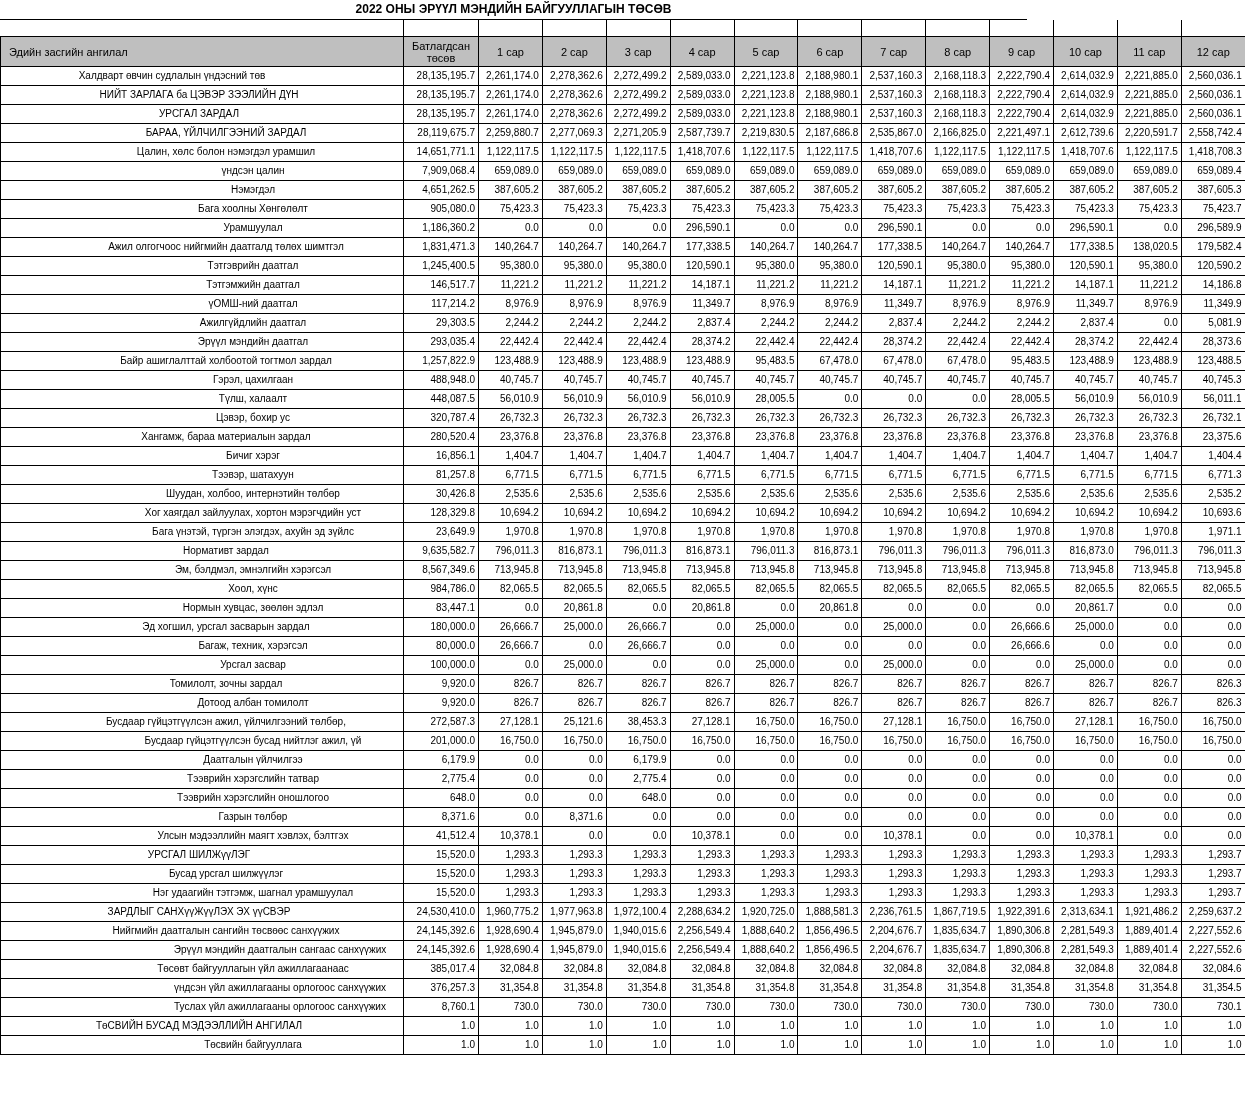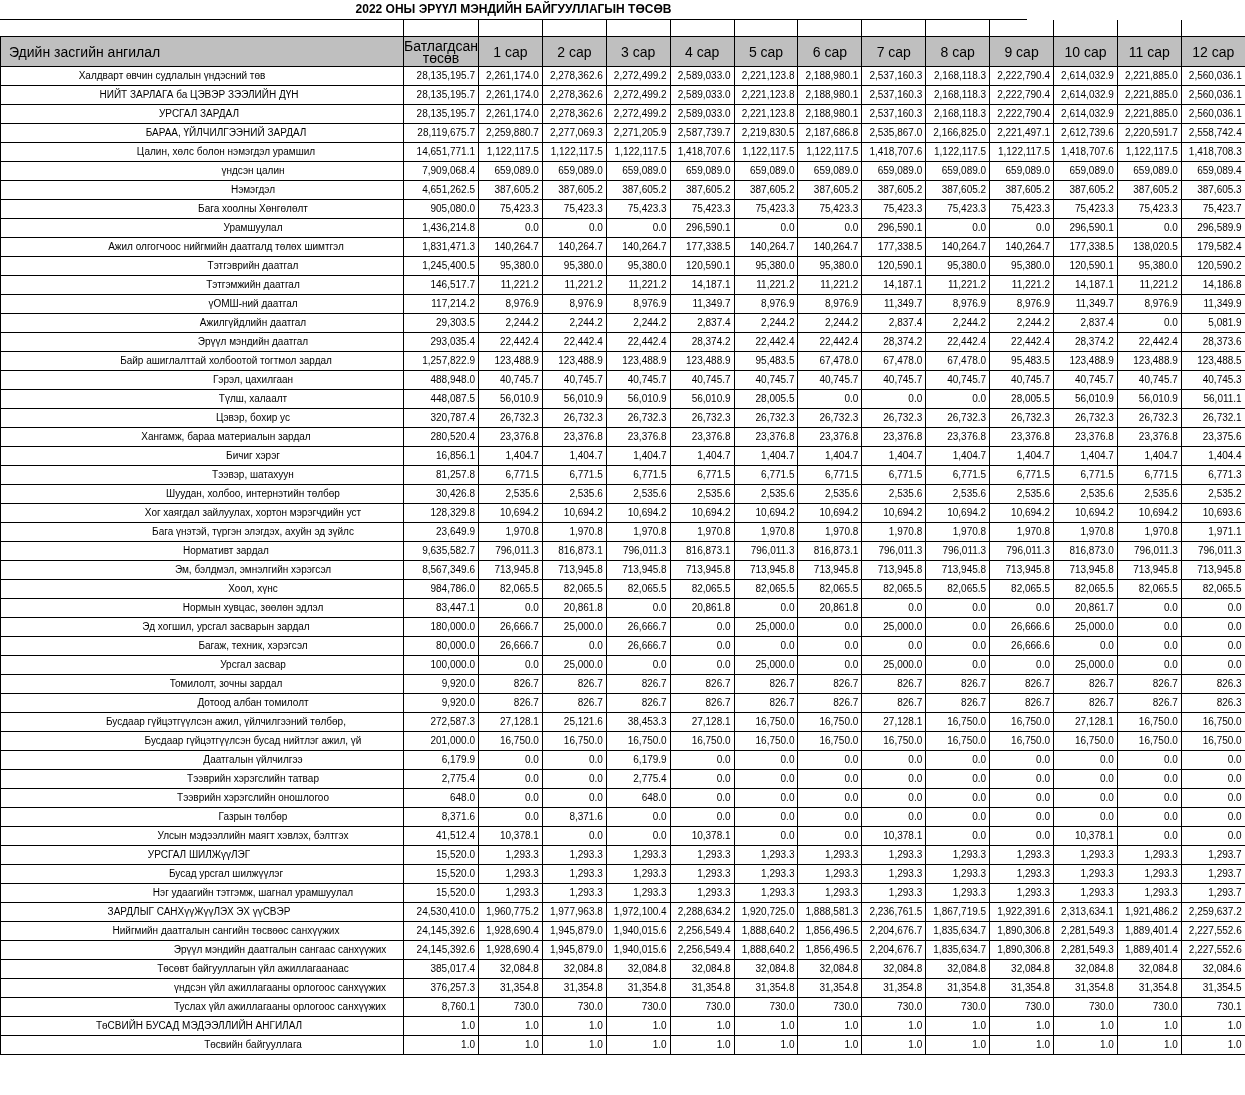--- a/index.html
+++ b/index.html
@@ -24,21 +24,21 @@
   
   tr.spacer td{height:16px;border-bottom:1px solid #000;background:#fff;}
   tr.spacer td.sp-num{border-left:1px solid #000;}
   tr.spacer td.sp-label{border-right:1px solid #000;}
   
   tr.head th{
     height:29px;
     background:#bfbfbf;
     border:1px solid #000;
     font-weight:normal;
-    font-size:14px;line-height:12px;
+    font-size:11px;line-height:12px;
     text-align:center;vertical-align:middle;
     white-space:normal;
   }
   tr.head th.h-label{text-align:left;padding-left:8px;}
   
   tr.r td{
     height:18px;line-height:18px;
     border:1px solid #000;
     font-size:10px;
     white-space:nowrap;
@@ -245,21 +245,21 @@
           <td class="num">75,423.3</td>
           <td class="num">75,423.3</td>
           <td class="num">75,423.3</td>
           <td class="num">75,423.3</td>
           <td class="num">75,423.7</td>
         </tr>
         <tr class="r">
           <td class="lab">
             <span class="ind" style="margin-left: 81px;">Урамшуулал</span>
           </td>
-          <td class="num">1,436,214.8</td>
+          <td class="num">1,186,360.2</td>
           <td class="num">0.0</td>
           <td class="num">0.0</td>
           <td class="num">0.0</td>
           <td class="num">296,590.1</td>
           <td class="num">0.0</td>
           <td class="num">0.0</td>
           <td class="num">296,590.1</td>
           <td class="num">0.0</td>
           <td class="num">0.0</td>
           <td class="num">296,590.1</td>

